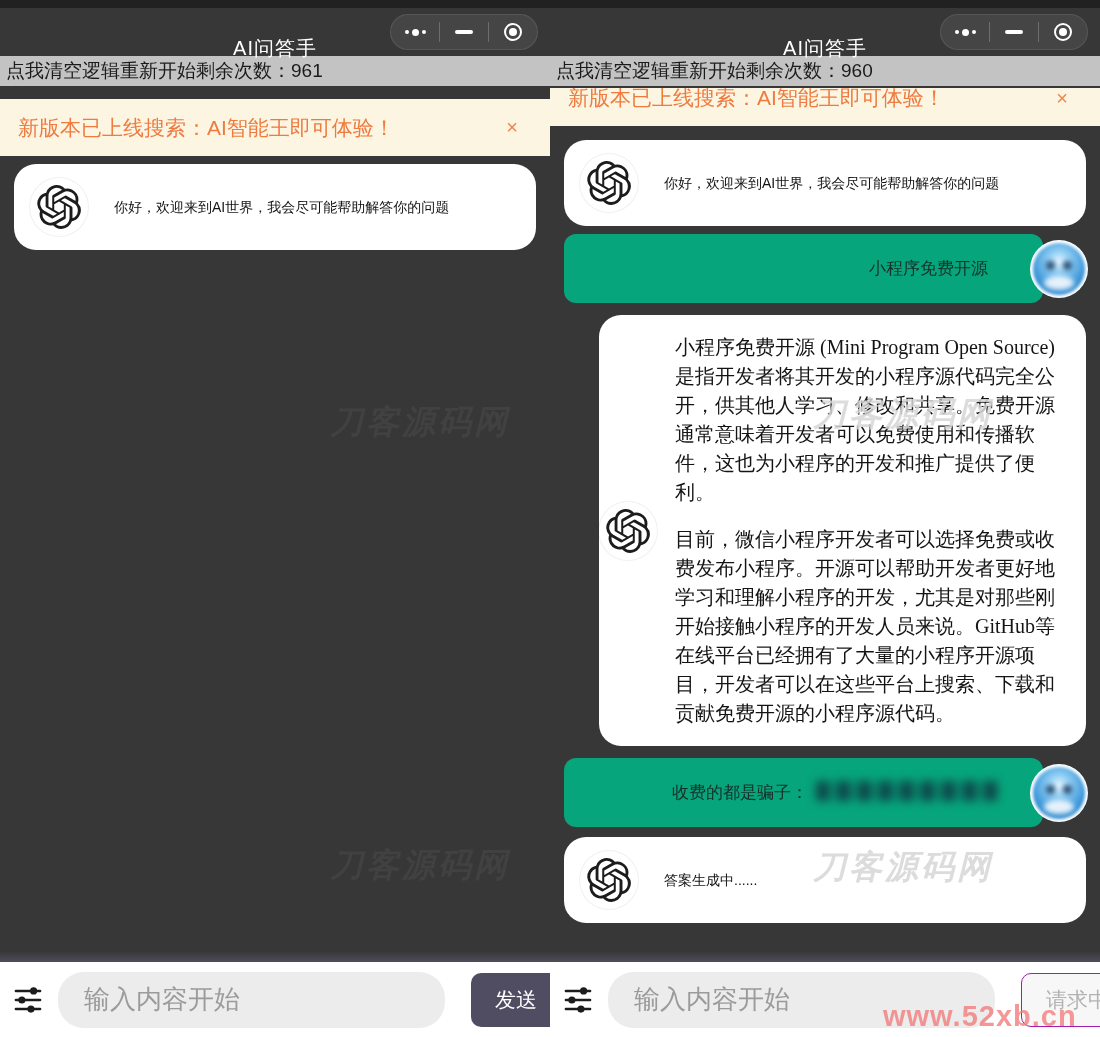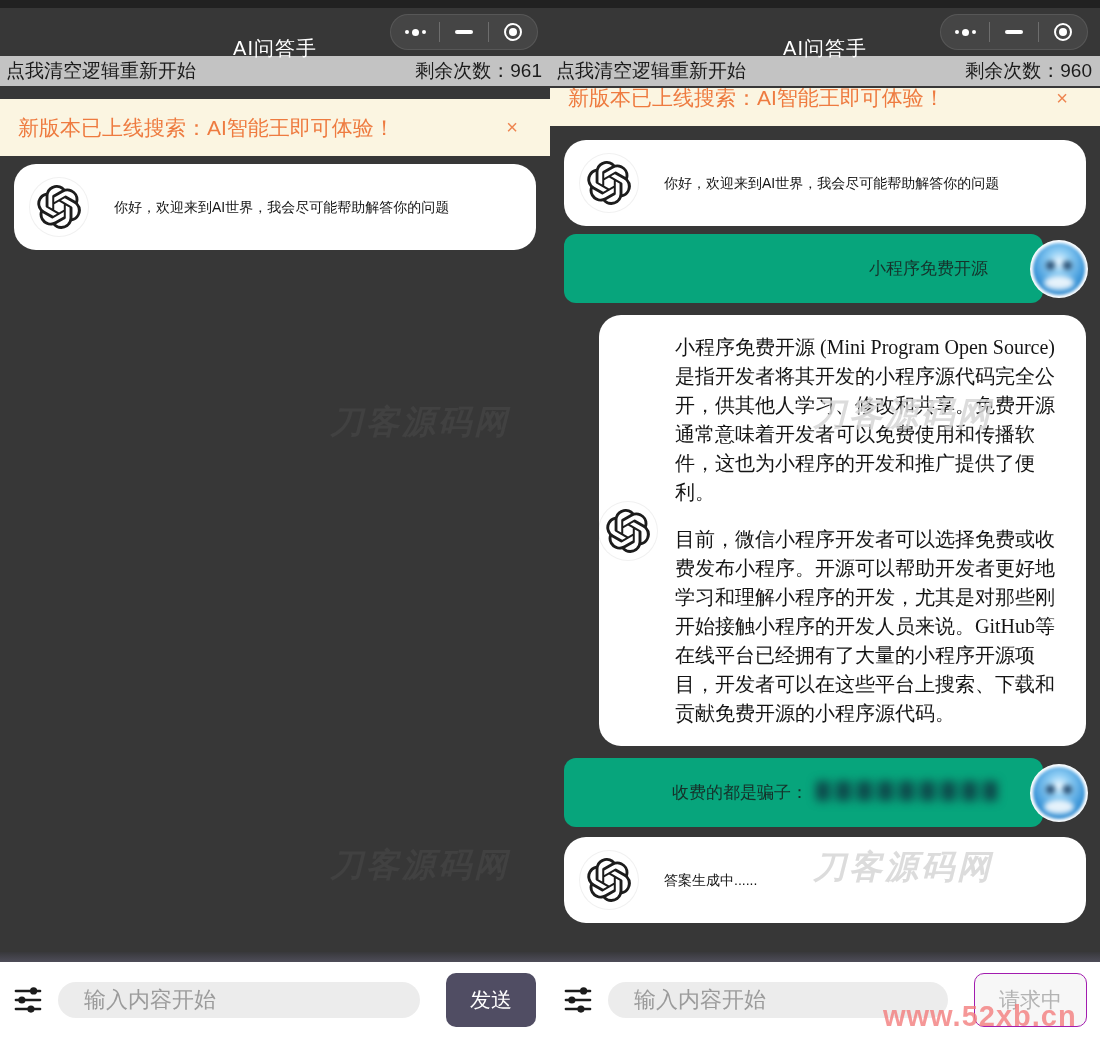--- a/index.html
+++ b/index.html
@@ -17,21 +17,21 @@
   .cap-seg { flex:1; display:flex; align-items:center; justify-content:center; height:100%; cursor:pointer; }
   .cap-div { width:1px; height:20px; background:rgba(255,255,255,0.22); }
   .dot { background:#fff; border-radius:50%; display:inline-block; margin:0 1.5px; }
   .dot.s { width:4px; height:4px; }
   .dot.b { width:7px; height:7px; }
   .minus { width:18px; height:3.5px; background:#fff; border-radius:2px; display:inline-block; }
   .record { width:18px; height:18px; border:2.5px solid #fff; border-radius:50%; display:flex; align-items:center; justify-content:center; }
   .record i { width:8px; height:8px; background:#fff; border-radius:50%; }
 
   
-  .toolbar { height:30px; background:#c3c3c3; display:flex; align-items:center; justify-content:space-between; padding:0 8px 0 6px; flex:0 0 auto; }
+  .toolbar { height:30px; background:#c3c3c3; display:flex; align-items:center; justify-content:flex-start; padding:0 8px 0 6px; flex:0 0 auto; }
   .toolbar .clear { font-size:19px; color:#1b1b1b; cursor:pointer; }
   .toolbar .remaining { font-size:19px; color:#1b1b1b; }
 
   
   .chat { flex:1 1 auto; background:#373737; overflow:hidden; position:relative; }
 
   
   .banner { background:#fbf5e1; display:flex; align-items:center; padding:0 18px; }
   .banner-left { margin-top:13px; height:57px; }
   .banner-clip { height:38px; overflow:hidden; margin-top:2px; }
@@ -59,21 +59,21 @@
   .bubble-long .txt p + p { margin-top:18px; }
 
   .redacted { display:inline-block; vertical-align:-3px; margin-left:8px; width:182px; height:20px; border-radius:3px; filter:blur(5px);
       background:repeating-linear-gradient(90deg, rgba(15,45,60,0.78) 0 13px, rgba(15,45,60,0.18) 13px 21px); }
 
   
   .chat-fade { height:10px; background:linear-gradient(#38383b,#4e4d59); flex:0 0 auto; }
   .composer { height:75px; background:#ffffff; display:flex; align-items:center; padding:0 14px 0 12px; flex:0 0 auto; }
   .sliders { width:32px; height:32px; flex:0 0 auto; cursor:pointer; }
   .sliders svg { width:32px; height:32px; fill:#1c1c1c; }
-  .input-pill { flex:1; height:36px; background:#ececec; border:none; outline:none; border-radius:26px; margin:0 26px 0 14px; padding:0 26px; font-size:22px; color:#555; font-family:"Liberation Sans","DejaVu Sans",sans-serif; }
+  .input-pill { flex:1; height:56px; background:#ececec; border:none; outline:none; border-radius:26px; margin:0 26px 0 14px; padding:0 26px; font-size:26px; color:#555; font-family:"Liberation Sans","DejaVu Sans",sans-serif; }
   .input-pill::placeholder { color:#9b9b9b; }
   .send-btn { height:54px; padding:0 24px; border:none; border-radius:10px; background:#504d63; color:#fff; font-size:21px; cursor:pointer; font-family:"Liberation Sans","DejaVu Sans",sans-serif; flex:0 0 auto; }
   .send-btn.disabled { background:#f7f7f7; border:1px solid #a21caf; color:#b3b3b3; }
 
   
   .wm { position:absolute; pointer-events:none; z-index:6; font-weight:bold; font-style:italic; letter-spacing:3px; white-space:nowrap; }
   .wm-dark { color:rgba(255,255,255,0.05); font-size:33px; }
   .wm-gray { color:rgba(214,214,214,0.85); font-size:33px; }
   .wm-red { color:rgba(242,125,125,0.8); font-size:29px; font-style:normal; letter-spacing:1px; z-index:50; }
 </style>

